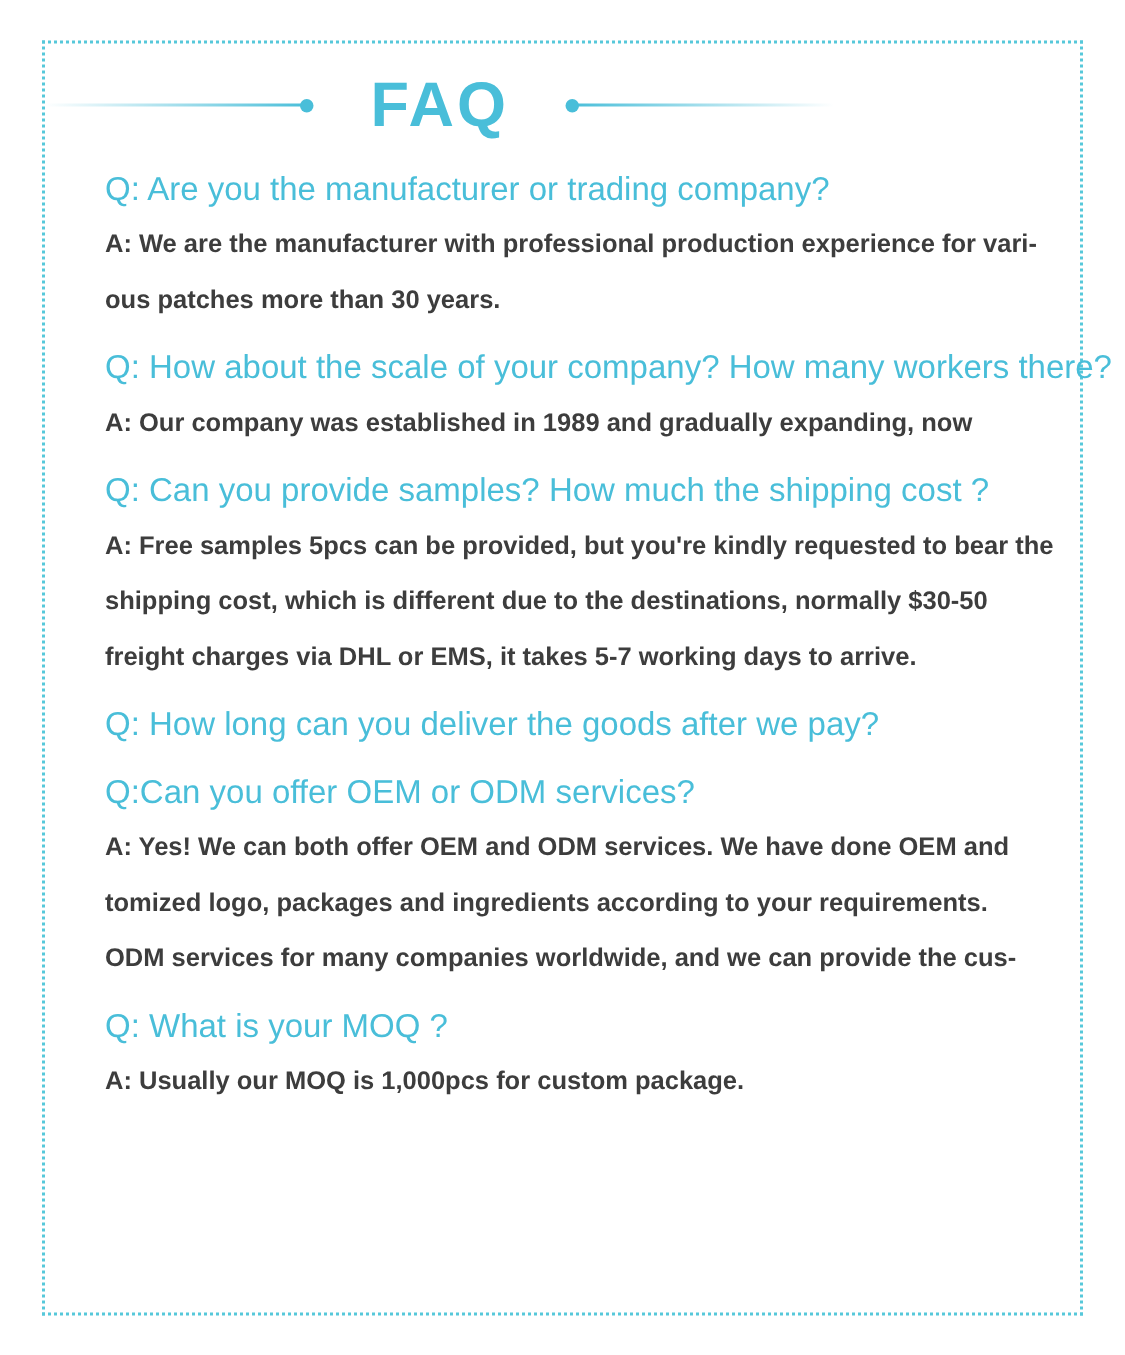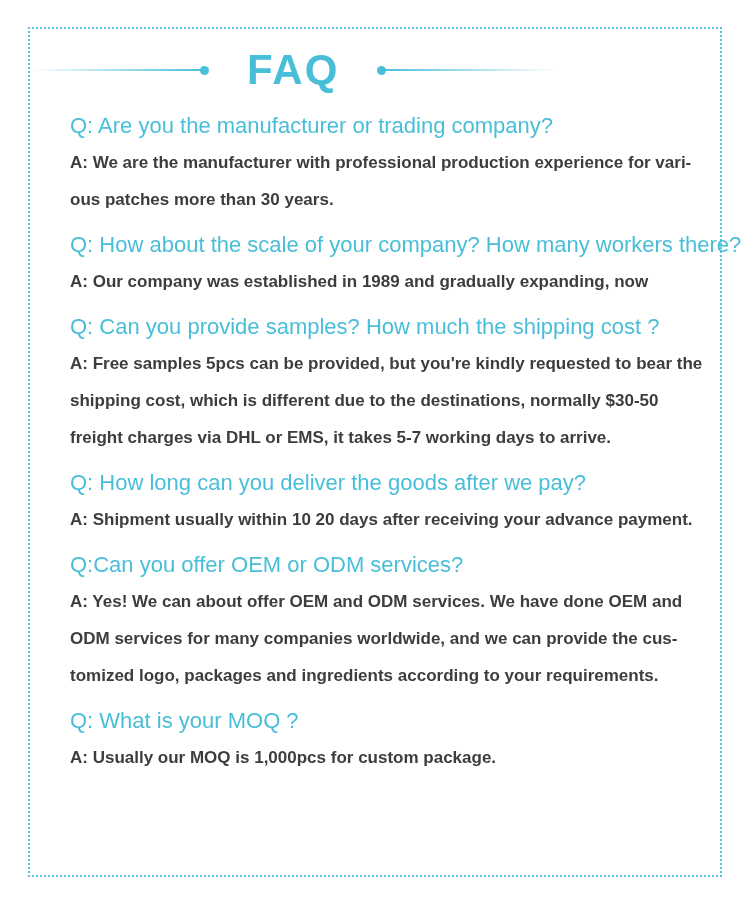--- a/index.html
+++ b/index.html
@@ -116,30 +116,27 @@
         <section class="qa">
           <div class="question">Q: Can you provide samples? How much the shipping cost ?</div>
           <div class="answer">
             <div class="answer-line">A: Free samples 5pcs can be provided, but you're kindly requested to bear the</div>
             <div class="answer-line">shipping cost, which is different due to the destinations, normally $30-50</div>
             <div class="answer-line">freight charges via DHL or EMS, it takes 5-7 working days to arrive.</div>
           </div>
         </section>
         <section class="qa">
           <div class="question">Q: How long can you deliver the goods after we pay?</div>
-          <div class="answer">
-            <div class="answer-line">A: Shipment usually within 10 20 days after receiving your advance payment.</div>
-          </div>
         </section>
         <section class="qa">
           <div class="question">Q:Can you offer OEM or ODM services?</div>
           <div class="answer">
-            <div class="answer-line">A: Yes! We can about offer OEM and ODM services. We have done OEM and</div>
+            <div class="answer-line">A: Yes! We can both offer OEM and ODM services. We have done OEM and</div>
+            <div class="answer-line">tomized logo, packages and ingredients according to your requirements.</div>
             <div class="answer-line">ODM services for many companies worldwide, and we can provide the cus-</div>
-            <div class="answer-line">tomized logo, packages and ingredients according to your requirements.</div>
           </div>
         </section>
         <section class="qa">
           <div class="question">Q: What is your MOQ ?</div>
           <div class="answer">
             <div class="answer-line">A: Usually our MOQ is 1,000pcs for custom package.</div>
           </div>
         </section>
       </div>
 

